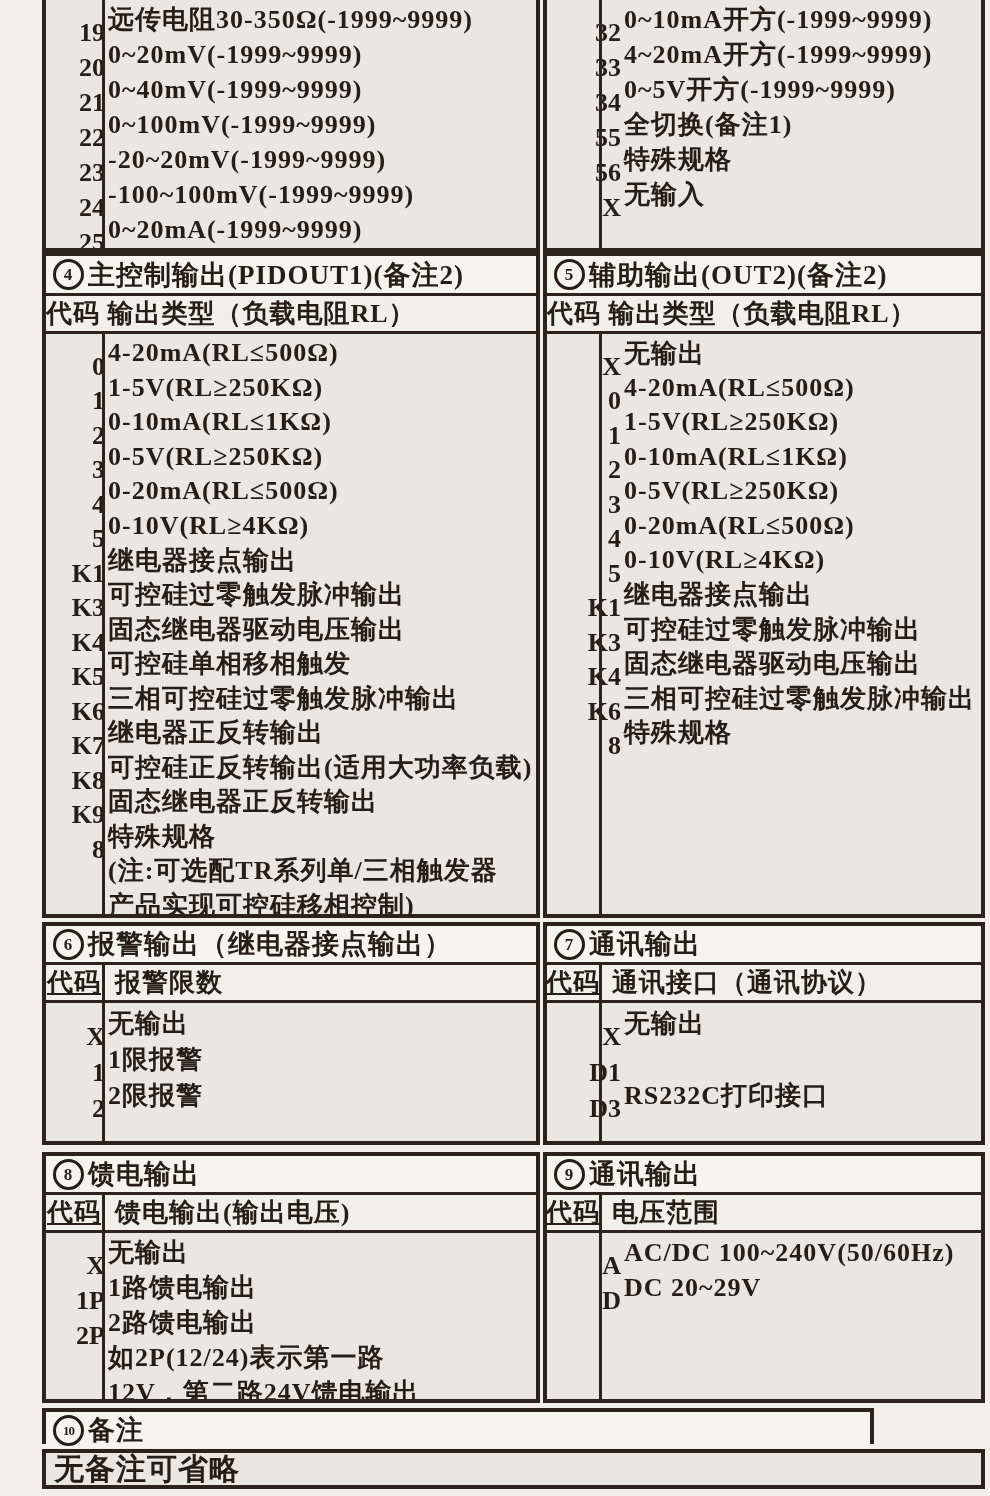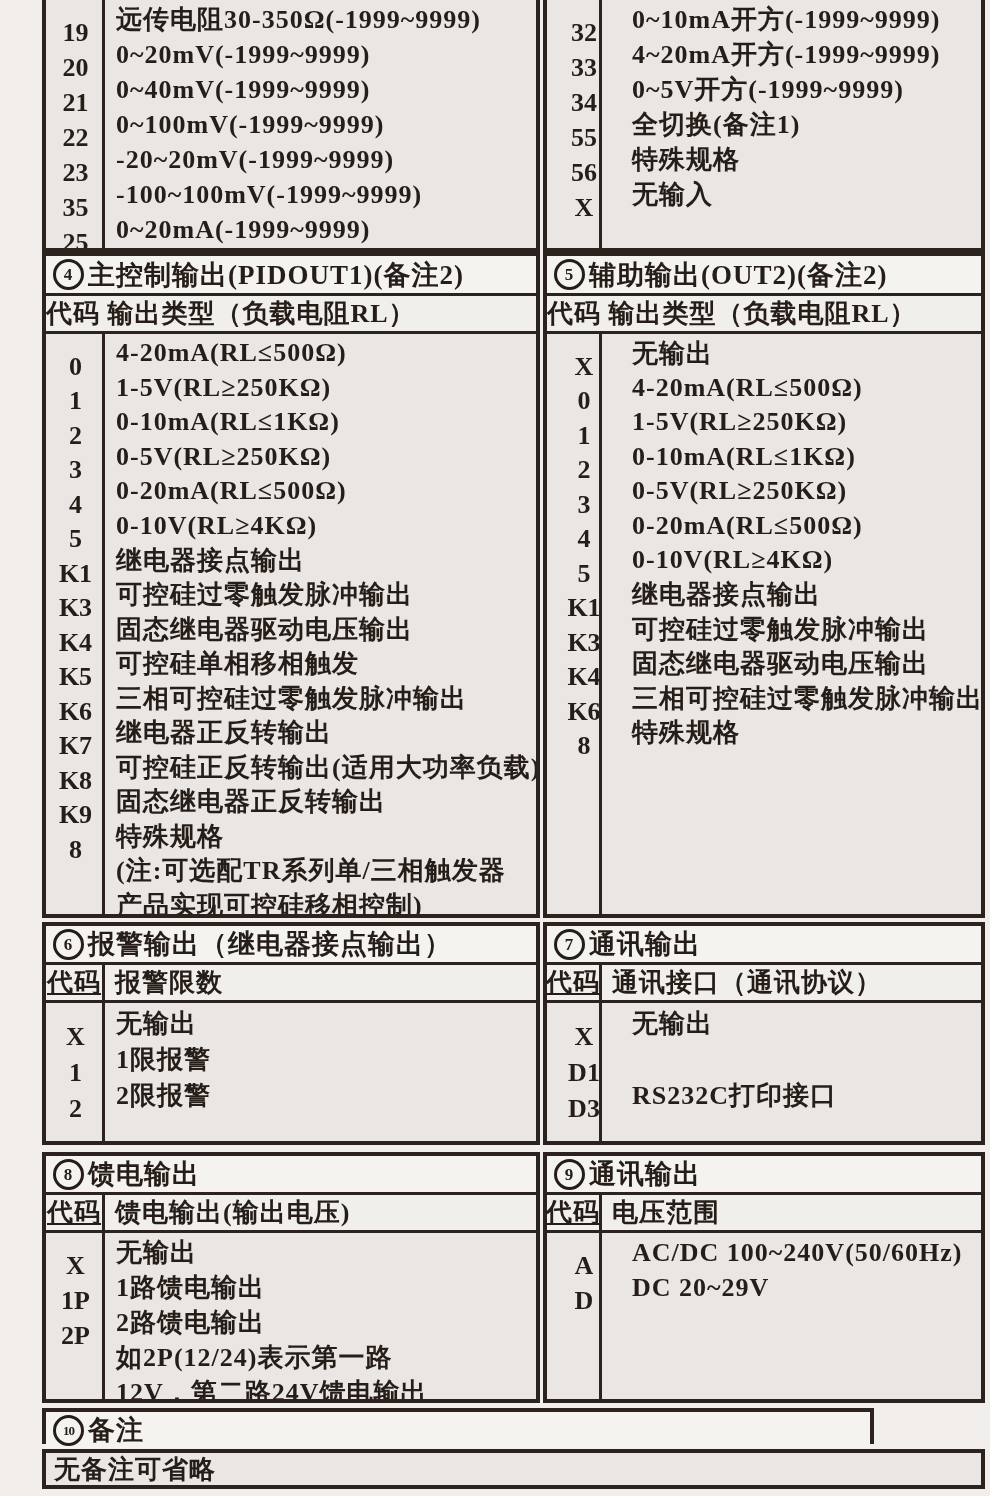--- a/index.html
+++ b/index.html
@@ -45,27 +45,27 @@
   .sub .subdesc{display:flex;align-items:center;padding-left:10px;}
   .lt .subcode{width:56px;}
   .rt .subcode{width:52px;}
   .tbody{position:relative;flex:1;overflow:hidden;padding-top:2px;}
   .vline{position:absolute;top:0;bottom:0;width:3px;background:var(--bd);}
   .lt .vline{left:56px;}
   .rt .vline{left:52px;}
   .trow{display:flex;align-items:center;height:35px;font-size:26px;white-space:nowrap;}
   .rh36 .trow{height:36px;}
   .rh34 .trow{height:34.5px;}
-  .tcode{flex:none;text-align:center;letter-spacing:0;margin-top:27px;}
+  .tcode{flex:none;text-align:right;letter-spacing:0;margin-top:27px;}
   .lt .tcode{width:59px;}
   .rt .tcode{width:74px;font-family:Liberation Serif, serif;}
-  .tdesc{padding-left:11px;letter-spacing:1px;}
+  .tdesc{padding-left:3px;letter-spacing:1px;}
   .plainrow{
     display:flex;align-items:center;padding-left:8px;
-    font-size:26px;letter-spacing:1px;height:100%;
+    font-size:30px;letter-spacing:1px;height:100%;
   }
 </style>
 </head>
 <body>
 
 <div class="page">
 
   <section class="tbl lt no-top" style="left:42px;top:0;width:498px;height:252px;">
     <div class="tbody">
       <i class="vline"></i>
@@ -83,21 +83,21 @@
         </div>
         <div class="trow">
           <span class="tcode">22</span>
           <span class="tdesc">0~100mV(-1999~9999)</span>
         </div>
         <div class="trow">
           <span class="tcode">23</span>
           <span class="tdesc">-20~20mV(-1999~9999)</span>
         </div>
         <div class="trow">
-          <span class="tcode">35</span>
+          <span class="tcode">24</span>
           <span class="tdesc">-100~100mV(-1999~9999)</span>
         </div>
         <div class="trow">
           <span class="tcode">25</span>
           <span class="tdesc">0~20mA(-1999~9999)</span>
         </div>
       </div>
   </section>
 
   <section class="tbl rt no-top" style="left:543px;top:0;width:442px;height:252px;">

